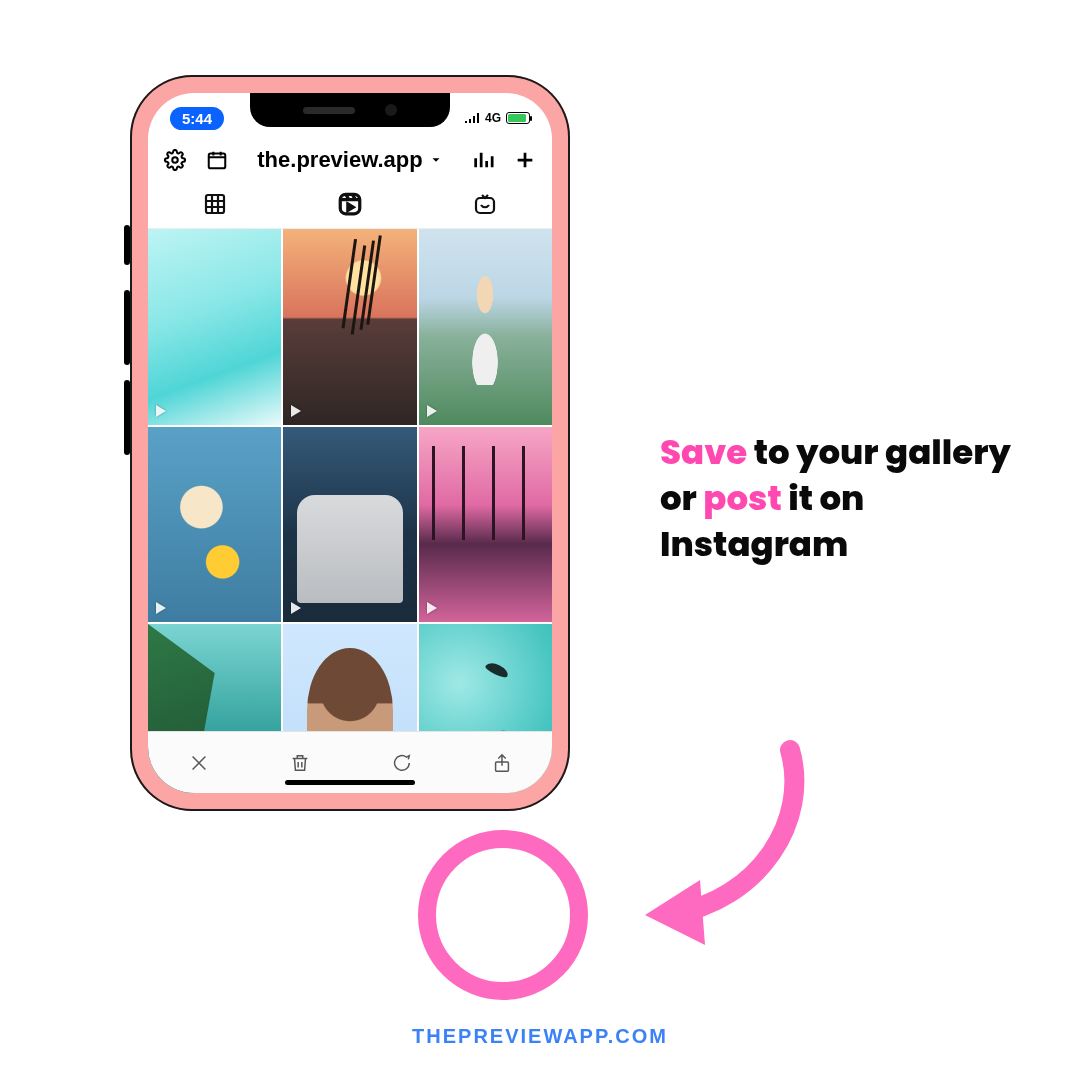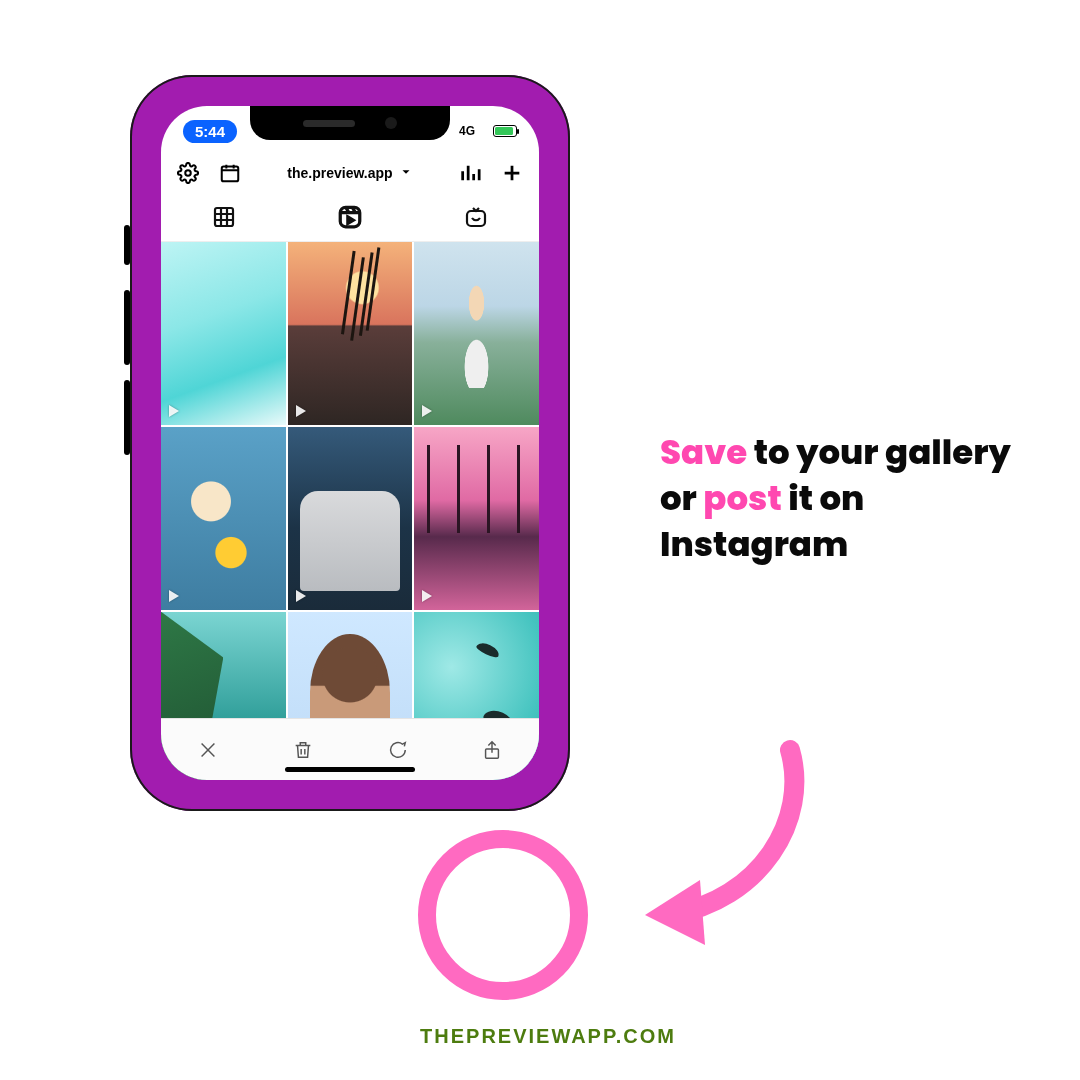--- a/index.html
+++ b/index.html
@@ -11,23 +11,23 @@
     overflow: hidden;
   }
 
   
   .phone {
     position: absolute;
     left: 130px;
     top: 75px;
     width: 440px;
     height: 736px;
-    background: #a21caf;
+    background: #fca5a5;
     border-radius: 62px;
-    padding: 31px;
+    padding: 18px;
     box-shadow: inset 0 0 0 2px #1a1a1a;
   }
   .side-btn { position:absolute; background:#000; border-radius:4px; }
   .sb1 { left:-6px; top:150px; width:6px; height:40px; }
   .sb2 { left:-6px; top:215px; width:6px; height:75px; }
   .sb3 { left:-6px; top:305px; width:6px; height:75px; }
 
   .screen {
     width: 100%;
     height: 100%;
@@ -55,35 +55,35 @@
   
   .status {
     height: 44px;
     display:flex; align-items:center; justify-content:space-between;
     padding: 6px 22px 0;
     font-size: 15px; font-weight:600;
   }
   .time-pill {
     background:#0a63ff; color:#fff; padding:3px 12px; border-radius:14px;
   }
-  .status-right { display:flex; align-items:center; gap:18px; font-size:12px; font-weight:700;}
+  .status-right { display:flex; align-items:center; gap:5px; font-size:12px; font-weight:700;}
   .sig svg, .bat svg { display:block; }
   .net { font-size:12px; font-weight:700; }
   .bat { width:24px; height:12px; border:1.2px solid #000; border-radius:3px; position:relative;}
   .bat::after{content:'';position:absolute;right:-3px;top:3px;width:2px;height:5px;background:#000;border-radius:1px;}
   .bat i{position:absolute;left:1px;top:1px;bottom:1px;width:80%;background:#34c759;border-radius:1.5px;}
 
   
   .toolbar {
     height: 46px;
     display:flex; align-items:center; justify-content:space-between;
     padding: 0 16px;
   }
   .tb-left, .tb-right { display:flex; gap:20px; align-items:center; }
-  .tb-center { display:flex; align-items:center; gap:6px; font-weight:800; font-size:14px;}
+  .tb-center { display:flex; align-items:center; gap:6px; font-weight:800; font-size:22px;}
   .icon { display:flex; align-items:center; justify-content:center; }
   .icon svg { stroke:#000; fill:none; stroke-width:2.2; }
 
   
   .tabs {
     height: 46px;
     display:flex; align-items:center; justify-content:space-around;
     border-bottom: 1px solid #eee;
   }
   .tab svg { stroke:#111; fill:none; stroke-width:2.2; }
@@ -183,21 +183,21 @@
     width: 220px; height: 220px;
     z-index:40;
   }
 
   .watermark {
     position:absolute;
     left:50%; transform:translateX(-50%);
     bottom:32px;
     font-family: Arial, sans-serif;
     font-weight:800; letter-spacing:2px;
-    color:#4d7c0f; font-size:20px;margin-left:8px;
+    color:#3b82f6; font-size:20px;
   }
 </style>
 </head>
 <body>
 
 <div class="phone">
   <div class="side-btn sb1"></div>
   <div class="side-btn sb2"></div>
   <div class="side-btn sb3"></div>
 

